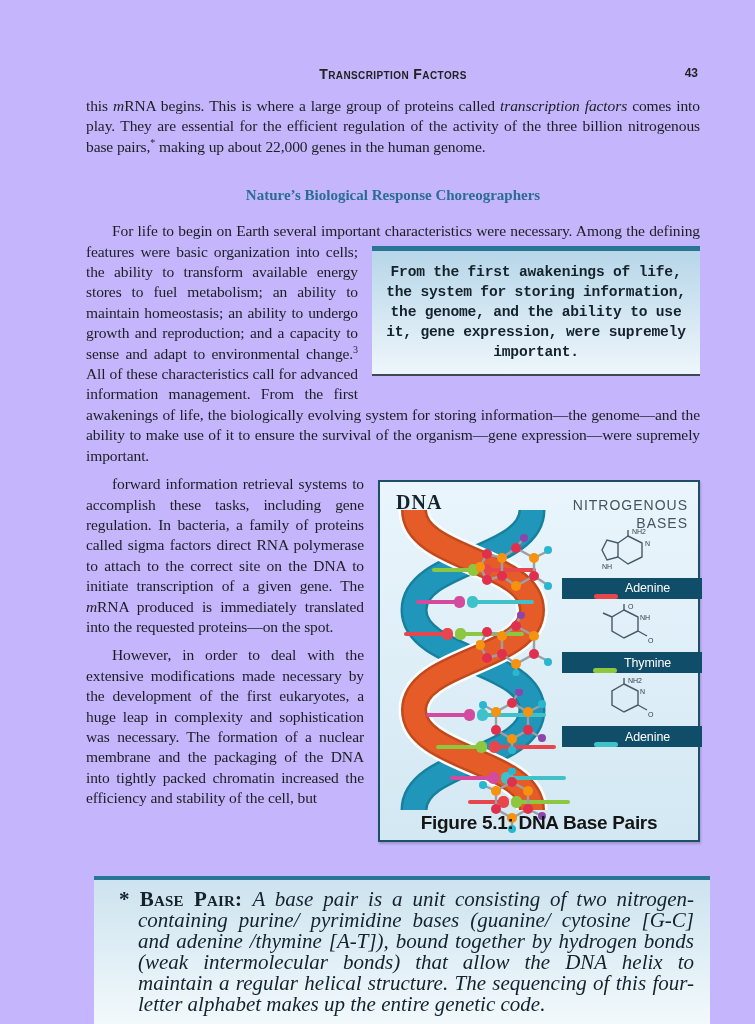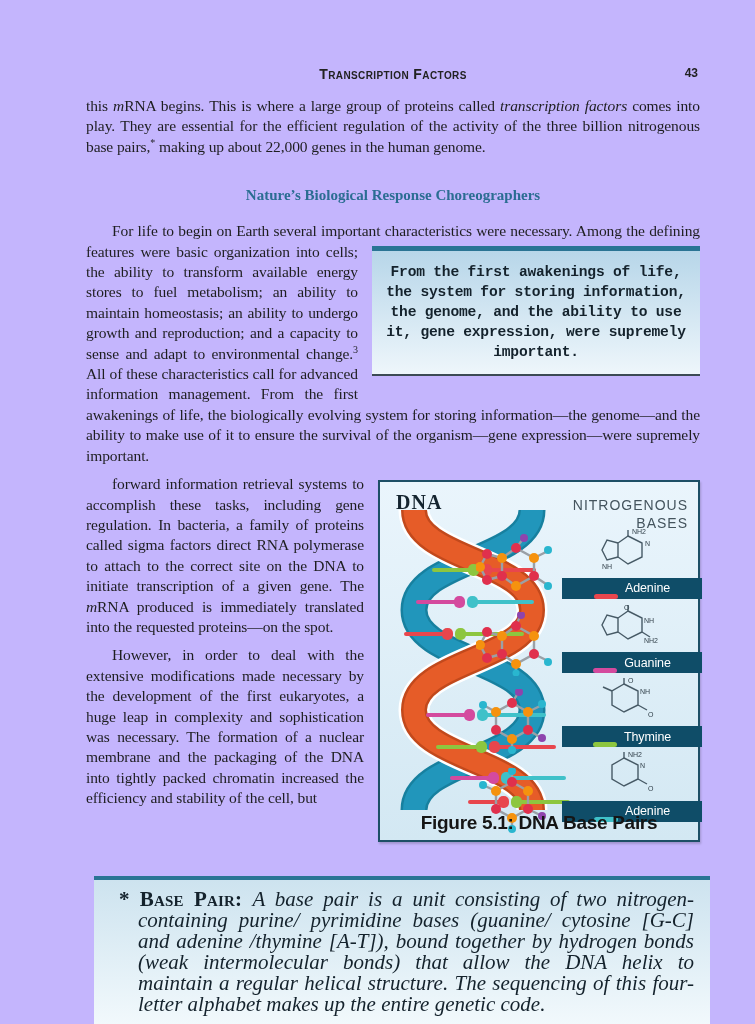--- a/index.html
+++ b/index.html
@@ -295,37 +295,20 @@
                   <path d="M24,15 13,12 8,22 13,32 24,29"></path>
                   <line x1="34" y1="8" x2="34" y2="2"></line>
                 </g>
               <text x="38" y="6" font-size="7" fill="#2f3e48">NH2</text>
               <text x="51" y="18" font-size="7" fill="#2f3e48">N</text>
               <text x="8" y="41" font-size="7" fill="#2f3e48">NH</text>
             </svg>
             <div class="legend-badge">
               <span class="legend-dash" style="background: rgb(232, 70, 77);"></span>
               <span class="legend-label">Adenine</span>
-            </div>
-          </div>
-          <div class="base-block">
-            <svg width="64" height="42" viewBox="0 0 64 42">
-              <g stroke="#475a66" stroke-width="1.4" fill="none">
-                  <path d="M34,8 48,15 48,29 34,36 24,29 24,15 Z"></path>
-                  <path d="M24,15 13,12 8,22 13,32 24,29"></path>
-                  <line x1="34" y1="8" x2="34" y2="2"></line>
-                  <line x1="48" y1="29" x2="56" y2="34"></line>
-                </g>
-              <text x="30" y="7" font-size="7" fill="#2f3e48">O</text>
-              <text x="50" y="20" font-size="7" fill="#2f3e48">NH</text>
-              <text x="50" y="40" font-size="7" fill="#2f3e48">NH2</text>
-            </svg>
-            <div class="legend-badge">
-              <span class="legend-dash" style="background: rgb(212, 74, 158);"></span>
-              <span class="legend-label">Guanine</span>
             </div>
           </div>
           <div class="base-block">
             <svg width="64" height="42" viewBox="0 0 64 42">
               <g stroke="#475a66" stroke-width="1.4" fill="none">
                   <path d="M30,7 44,14 44,28 30,35 18,28 18,14 Z"></path>
                   <line x1="30" y1="7" x2="30" y2="1"></line>
                   <line x1="18" y1="14" x2="9" y2="10"></line>
                   <line x1="44" y1="28" x2="53" y2="33"></line>
                 </g>

